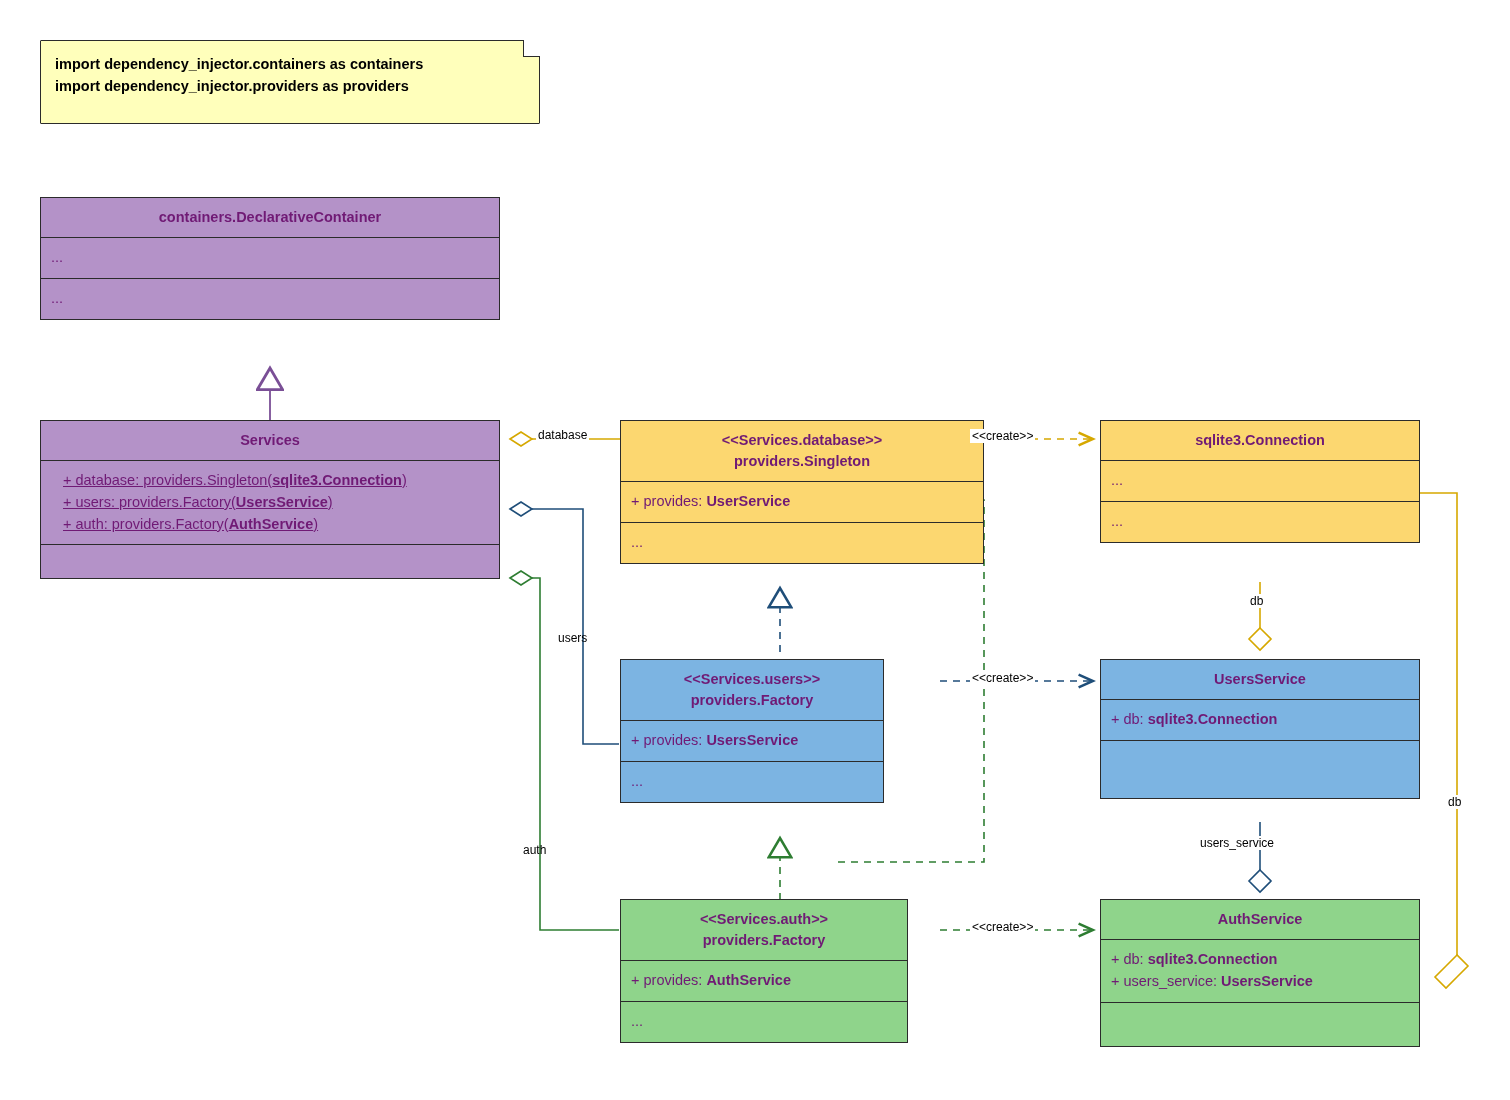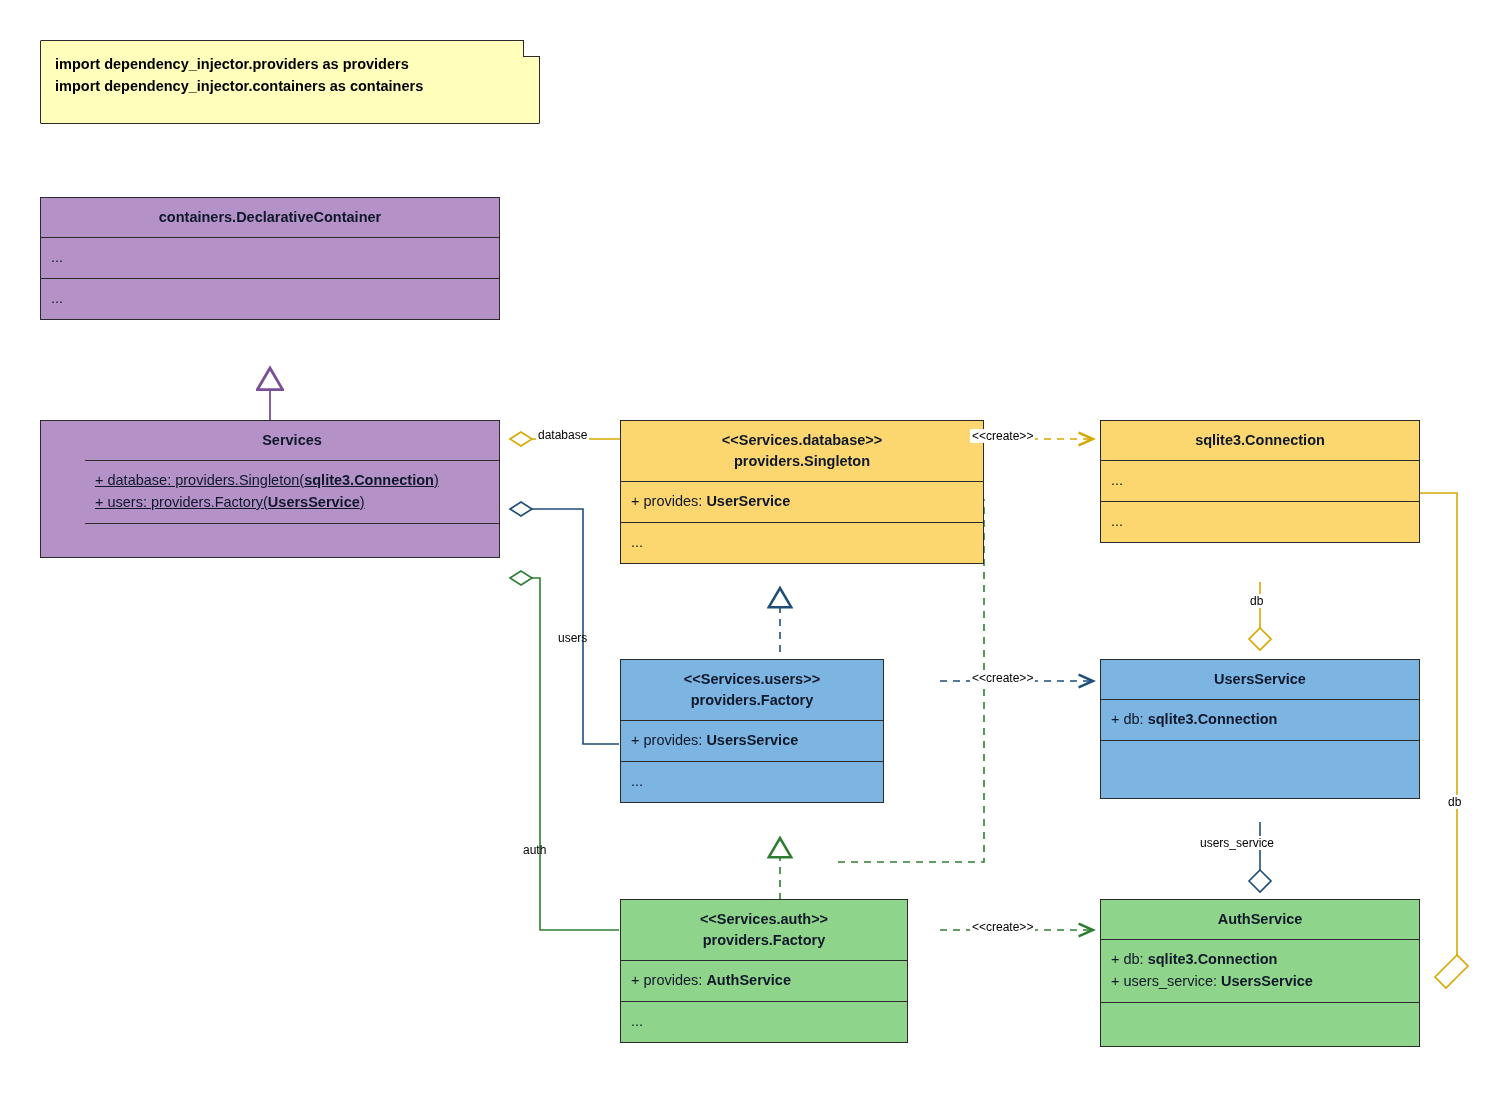--- a/index.html
+++ b/index.html
@@ -44,21 +44,21 @@
     width: 16px;
     height: 16px;
     background: #ffffff;
     border-left: 1.6px solid #2b2b2b;
     border-bottom: 1.6px solid #2b2b2b;
   }
   .umlbox {
     position: absolute;
     box-sizing: border-box;
     border: 1.6px solid #2b2b2b;
-    color: #0f172a;
+    color: #701a75;
   }
   .umlbox .title {
     box-sizing: border-box;
     text-align: center;
     font-weight: bold;
     font-size: 14.5px;
     padding: 9px 6px;
     line-height: 1.45;
   }
   .umlbox .comp {
@@ -69,21 +69,21 @@
     line-height: 1.5;
   }
   .umlbox .comp.empty {
     min-height: 34px;
   }
   .purple { background: #b492c8; }
   .yellow { background: #fcd770; }
   .blue   { background: #7cb4e2; }
   .green  { background: #8fd48b; }
 
-  .uline { text-decoration: underline; }
+  .uline { text-decoration: underline; margin-left: 12px; }
   .b { font-weight: bold; }
 
   .edgelabel {
     position: absolute;
     font-size: 12px;
     color: #000;
     background: #ffffff;
     padding: 0 2px;
     white-space: nowrap;
   }
@@ -147,35 +147,36 @@
 
     <path d="M1260,822 L1260,870" fill="none" stroke="#1f4e79" stroke-width="1.6"></path>
     <path d="M1260,870 L1271,881 L1260,892 L1249,881 z" fill="#ffffff" stroke="#1f4e79" stroke-width="1.6"></path>
 
     <path d="M1420,493 L1457,493 L1457,955" fill="none" stroke="#d6a800" stroke-width="1.6"></path>
     <path d="M1457,955 L1446,966 L1435,977 L1446,988 L1457,977 L1468,966 z" fill="#ffffff" stroke="#d6a800" stroke-width="1.6"></path>
   </svg>
 
   <div class="note" style="left:40px; top:40px; width:500px; height:84px;">
     <div class="fold"></div>
+    <div>import dependency_injector.containers as containers</div>
     <div>import dependency_injector.providers as providers</div>
-    <div>import dependency_injector.containers as containers</div>
   </div>
 
   <div class="umlbox purple" style="left:40px; top:197px; width:460px;">
     <div class="title">containers.DeclarativeContainer</div>
     <div class="comp">...</div>
     <div class="comp">...</div>
   </div>
 
-  <div class="umlbox purple" style="left:40px; top:420px; width:460px;padding-left:44px;">
+  <div class="umlbox purple" style="left:40px; top:420px; width:460px;">
     <div class="title">Services</div>
     <div class="comp">
       <div class="uline"><span>+ database: providers.Singleton(</span><span class="b">sqlite3.Connection</span><span>)</span></div>
       <div class="uline"><span>+ users: providers.Factory(</span><span class="b">UsersService</span><span>)</span></div>
+      <div class="uline"><span>+ auth: providers.Factory(</span><span class="b">AuthService</span><span>)</span></div>
     </div>
     <div class="comp empty"></div>
   </div>
 
   <div class="umlbox yellow" style="left:620px; top:420px; width:364px;">
     <div class="title">
       <div>&lt;&lt;Services.database&gt;&gt;</div>
       <div>providers.Singleton</div>
     </div>
     <div class="comp"><span>+ provides: </span><span class="b">UserService</span></div>

